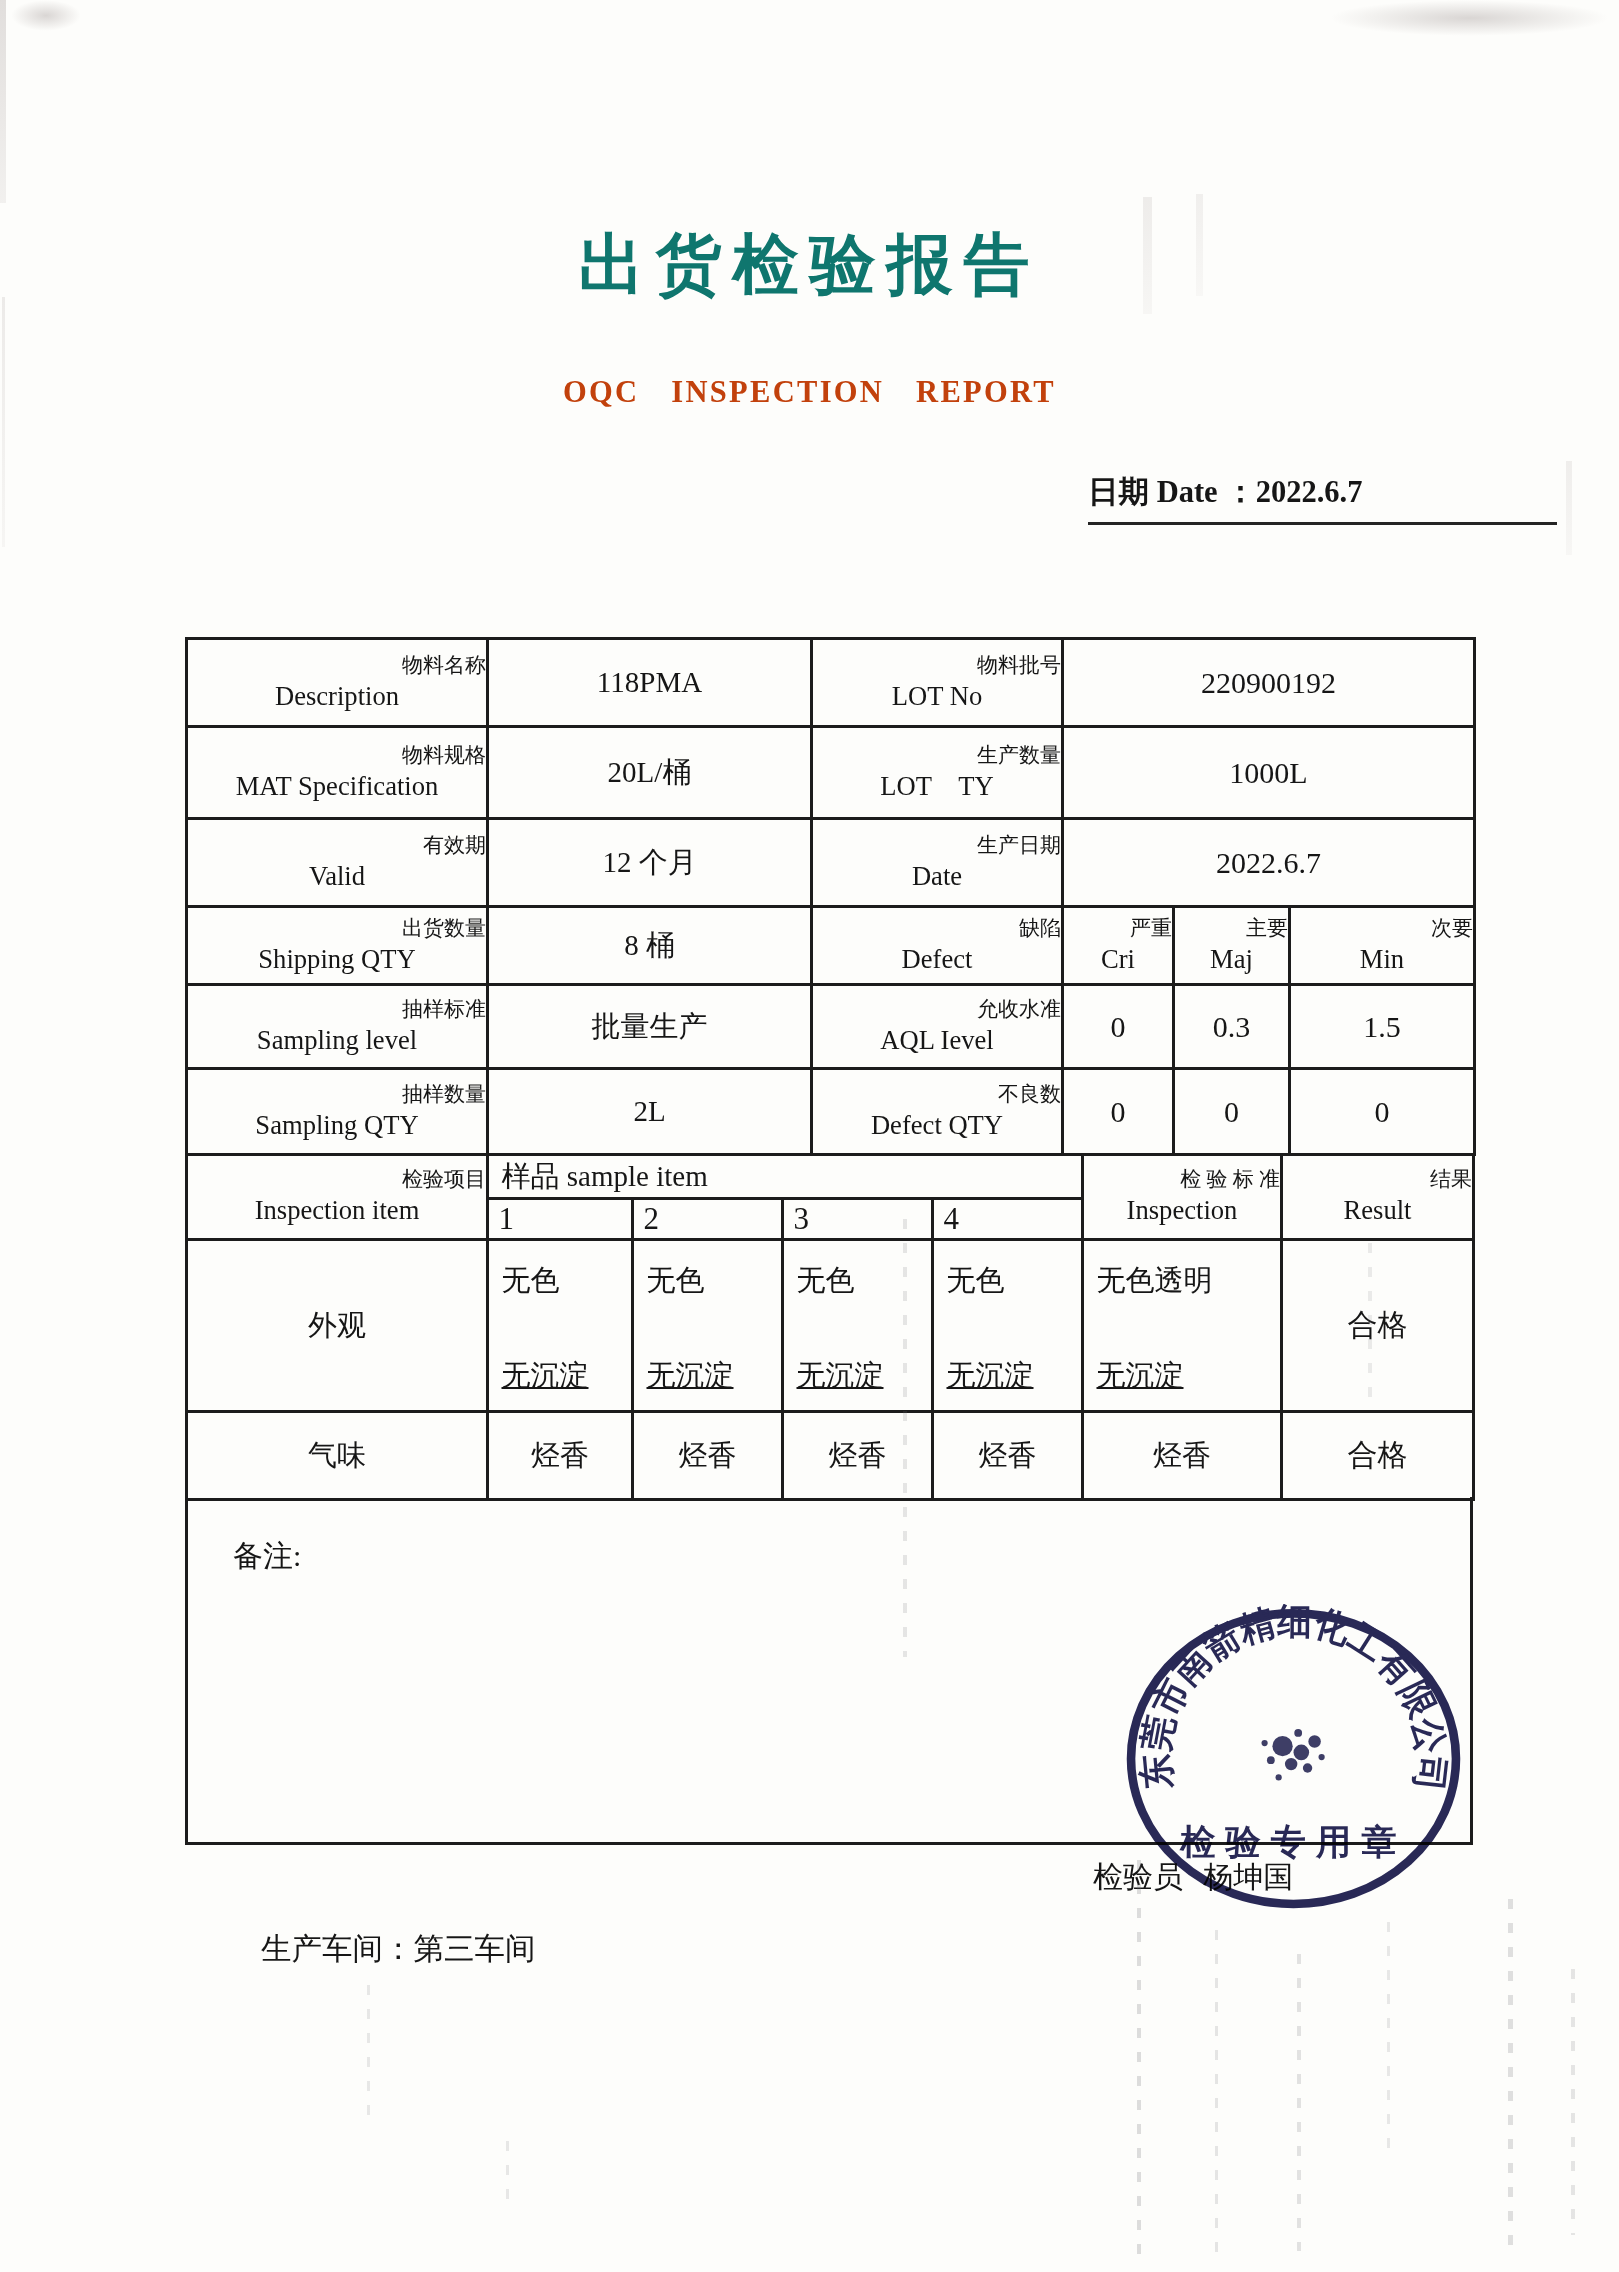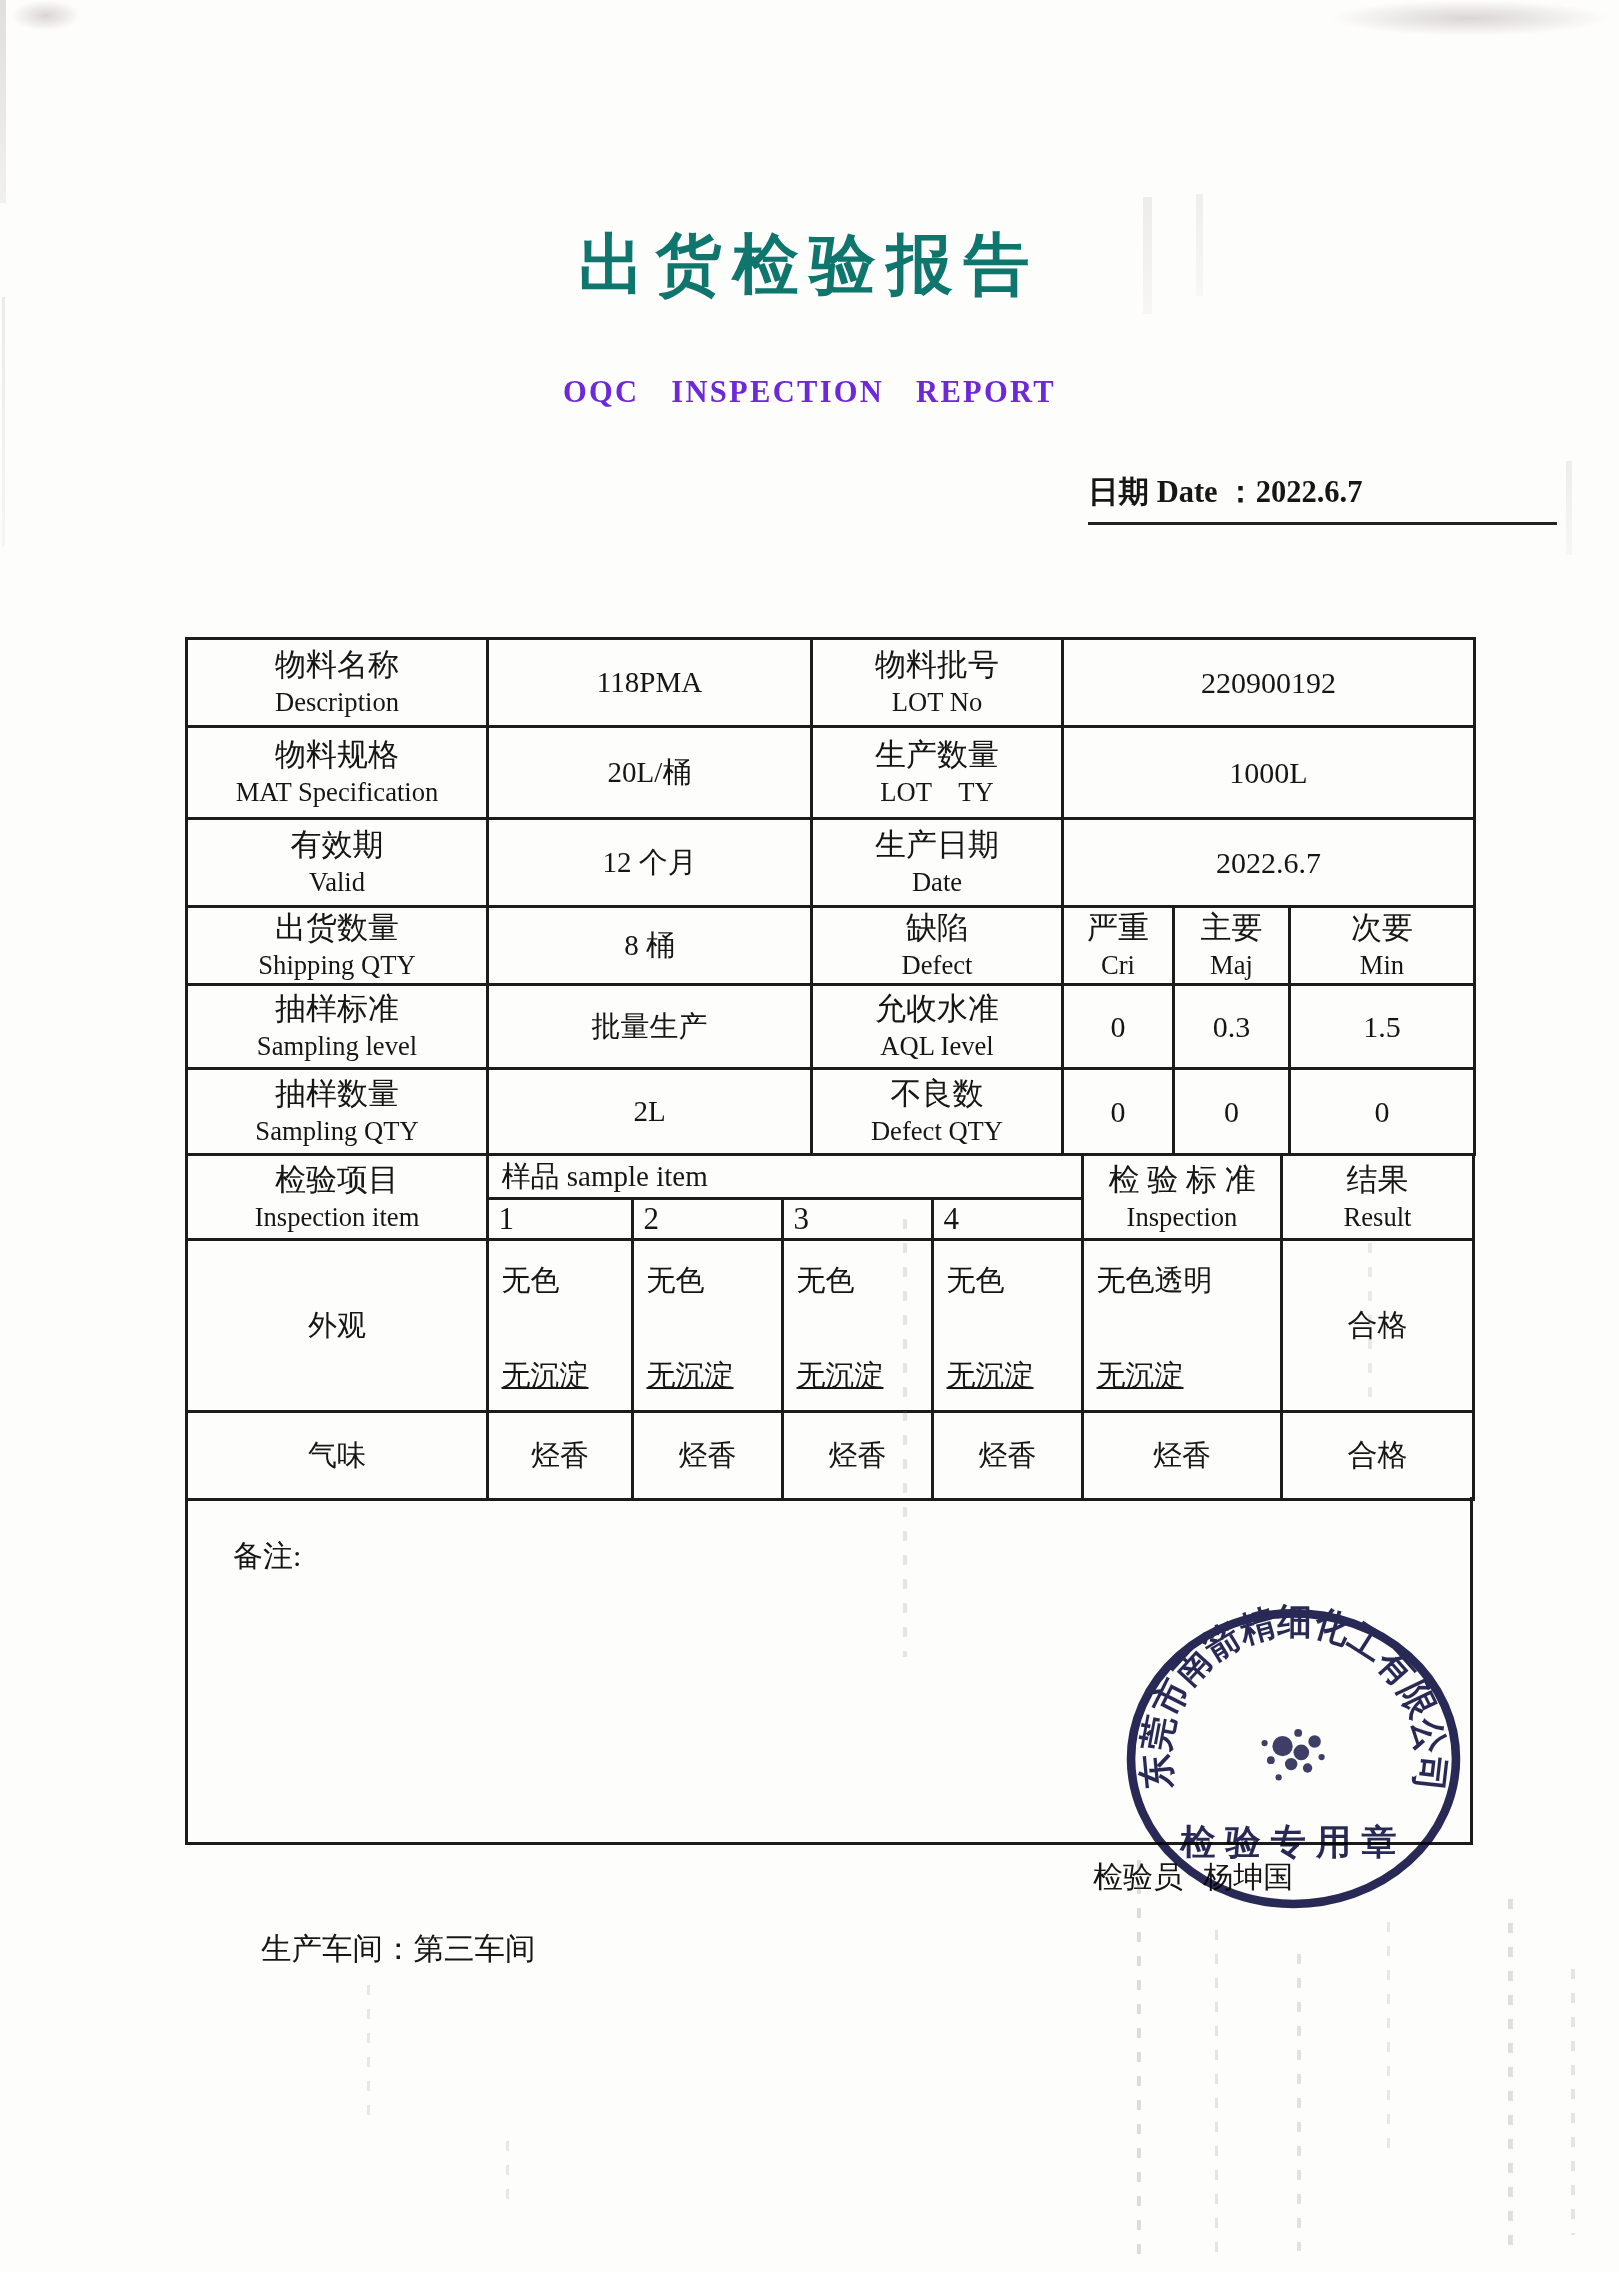--- a/index.html
+++ b/index.html
@@ -17,21 +17,21 @@
   .title {
     top:220px; left:0; width:100%;
     text-align:center;
     font-size:66px; font-weight:600; letter-spacing:11px;
     color:#0f766e;
   }
   .subtitle {
     top:375px; left:0; width:100%;
     text-align:center;
     font-size:30.5px; font-weight:600; letter-spacing:2.3px; word-spacing:22px;
-    color:#6d28d9;
+    color:#c2410c;
   }
   .mfg-line {
     top:472px; left:188px; width:855px; height:50px;
     border-bottom:3.1px solid #242424;
     font-size:30px; font-weight:700; white-space:nowrap;
   }
   .date-line {
     top:472px; left:1088px; width:469px; height:50px;
     border-bottom:3.1px solid #242424;
     font-size:30.5px; font-weight:600; white-space:nowrap;
@@ -40,21 +40,21 @@
   
   table { border-collapse:collapse; table-layout:fixed; }
   td {
     border:3.1px solid #1c1c1c;
     padding:0; vertical-align:middle;
     font-size:29px; text-align:center;
     overflow:hidden;
   }
   .tableA { left:185px; top:637px; width:1288px; }
   .tableB { left:185px; top:1153px; width:1288px; }
-  .lab .cn { font-size:31px; line-height:1.3; }
+  .lab .cn { font-size:21px; line-height:1.3;text-align:right; }
   .lab .en { font-size:26.6px; line-height:1.3; }
   .num { font-size:30px; }
   .sample-head { font-size:29px; text-align:left; padding-left:12.5px; }
   .idx { text-align:left; padding-left:9.4px; font-size:31px; }
   .s-cell { text-align:left; padding-left:12.5px; font-size:29px; vertical-align:top; }
   .s-top { margin-top:20.3px; }
   .s-bot { margin-top:55px;text-decoration:underline; }
   .result-cell { font-size:30px; }
 
   

